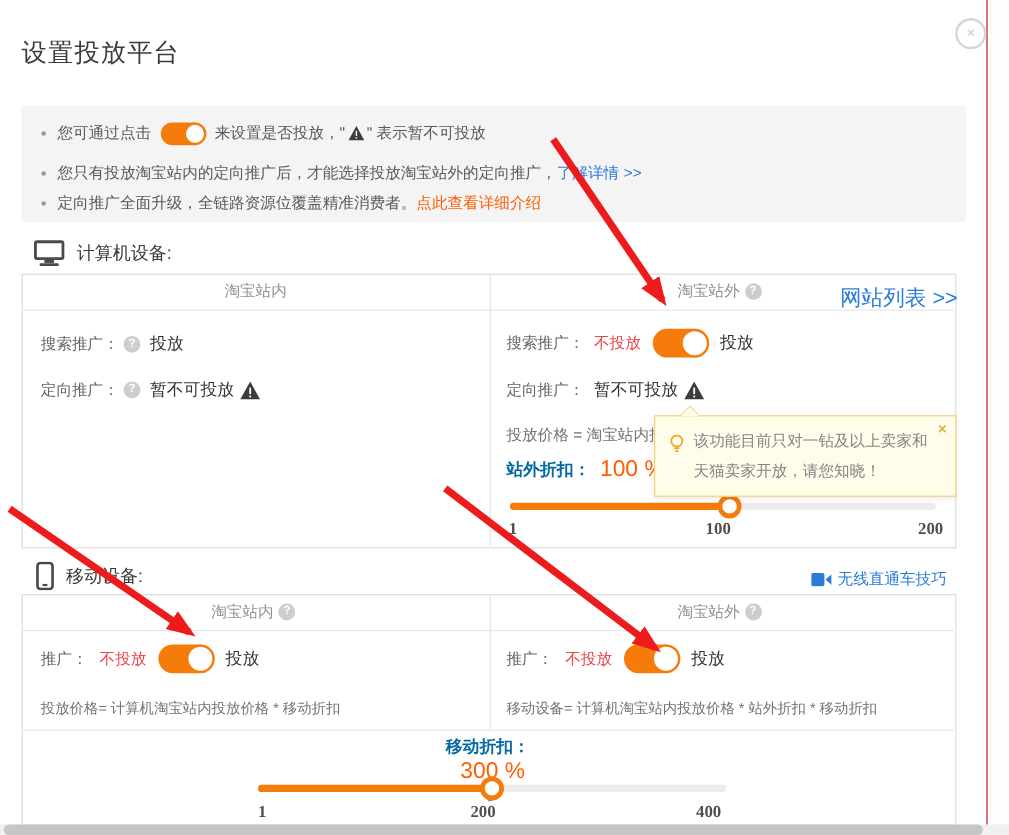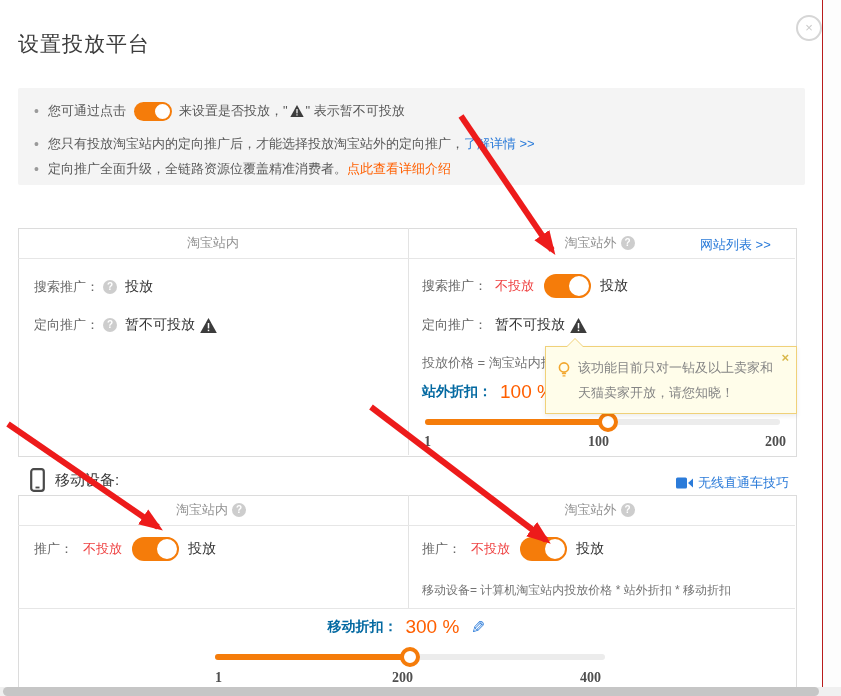--- a/index.html
+++ b/index.html
@@ -105,33 +105,41 @@
         <span>您只有投放淘宝站内的定向推广后，才能选择投放淘宝站外的定向推广，</span>
         <a class="link">了解详情 &gt;&gt;</a>
       </div>
       <div class="n-row" style="top:70px;height:22px;">
         <span class="dot">•</span>
         <span>定向推广全面升级，全链路资源位覆盖精准消费者。</span>
         <a class="link link-red" style="color:#ff5f00;">点此查看详细介绍</a>
       </div>
     </div>
 
+    <div class="abs sec-title" style="left:28px;top:200px;">
+      <svg width="26" height="22" viewBox="0 0 26 22">
+        <rect x="1.5" y="1.5" width="23" height="14" rx="1.5" fill="none" stroke="#4a4a4a" stroke-width="2.4"></rect>
+        <rect x="9" y="16.5" width="8" height="2.6" fill="#4a4a4a"></rect>
+        <rect x="5" y="19.4" width="16" height="2.2" rx="1" fill="#4a4a4a"></rect>
+      </svg>
+      <span>计算机设备:</span>
+    </div>
 
     <div class="abs panel" style="left:18px;top:228px;width:777px;height:227px;"></div>
     <div class="vdiv" style="left:408px;top:228px;height:227px;"></div>
     <div class="abs" style="left:18px;top:258px;width:777px;height:1px;background:#e6e6e6;"></div>
 
     <div class="hdr-row" style="left:18px;top:228px;width:390px;height:30px;">
       <span>淘宝站内</span>
     </div>
     <div class="hdr-row" style="left:408px;top:228px;width:387px;height:30px;">
       <span>淘宝站外</span>
       <span class="help">?</span>
     </div>
-    <a class="abs link" style="left:700px;top:236px;font-size:13px;">网站列表 &gt;&gt;</a>
+    <a class="abs link" style="left:700px;top:236px;font-size:18px;">网站列表 &gt;&gt;</a>
 
     <div class="row" style="left:34px;top:276px;height:22px;">
       <span>搜索推广：</span>
       <span class="help">?</span>
       <span class="bold" style="margin-left:4px;">投放</span>
     </div>
     <div class="row" style="left:34px;top:314px;height:22px;">
       <span>定向推广：</span>
       <span class="help">?</span>
       <span class="bold" style="margin-left:4px;">暂不可投放</span>
@@ -213,25 +221,28 @@
     </div>
     <div class="row" style="left:422px;top:537px;height:24px;">
       <span>推广：</span>
       <span class="off-label" style="margin-left:10px;">不投放</span>
       <span class="toggle big">
           <span class="knob"></span>
         </span>
       <span class="bold">投放</span>
     </div>
 
+    <div class="row formula" style="left:34px;top:581px;height:18px;">
+      <span>投放价格= 计算机淘宝站内投放价格 * 移动折扣</span>
+    </div>
     <div class="row formula" style="left:422px;top:581px;height:18px;">
       <span>移动设备= 计算机淘宝站内投放价格 * 站外折扣 * 移动折扣</span>
     </div>
 
-    <div class="row" style="left:18px;top:614px;width:777px;height:26px;justify-content:center;">
+    <div class="row" style="left:18px;top:614px;width:777px;height:26px;justify-content:space-between;flex-direction:column;">
       <span class="pct-label">移动折扣：</span>
       <span class="pct-value">300 %</span>
       <span class="edit-pencil">✎</span>
     </div>
     <div class="slider" style="left:215px;top:654px;width:390px;">
       <span class="fill" style="width:195px;"></span>
       <span class="knob" style="left:185px;"></span>
     </div>
     <span class="tick" style="left:215px;top:670px;">1</span>
     <span class="tick" style="left:392px;top:670px;">200</span>

